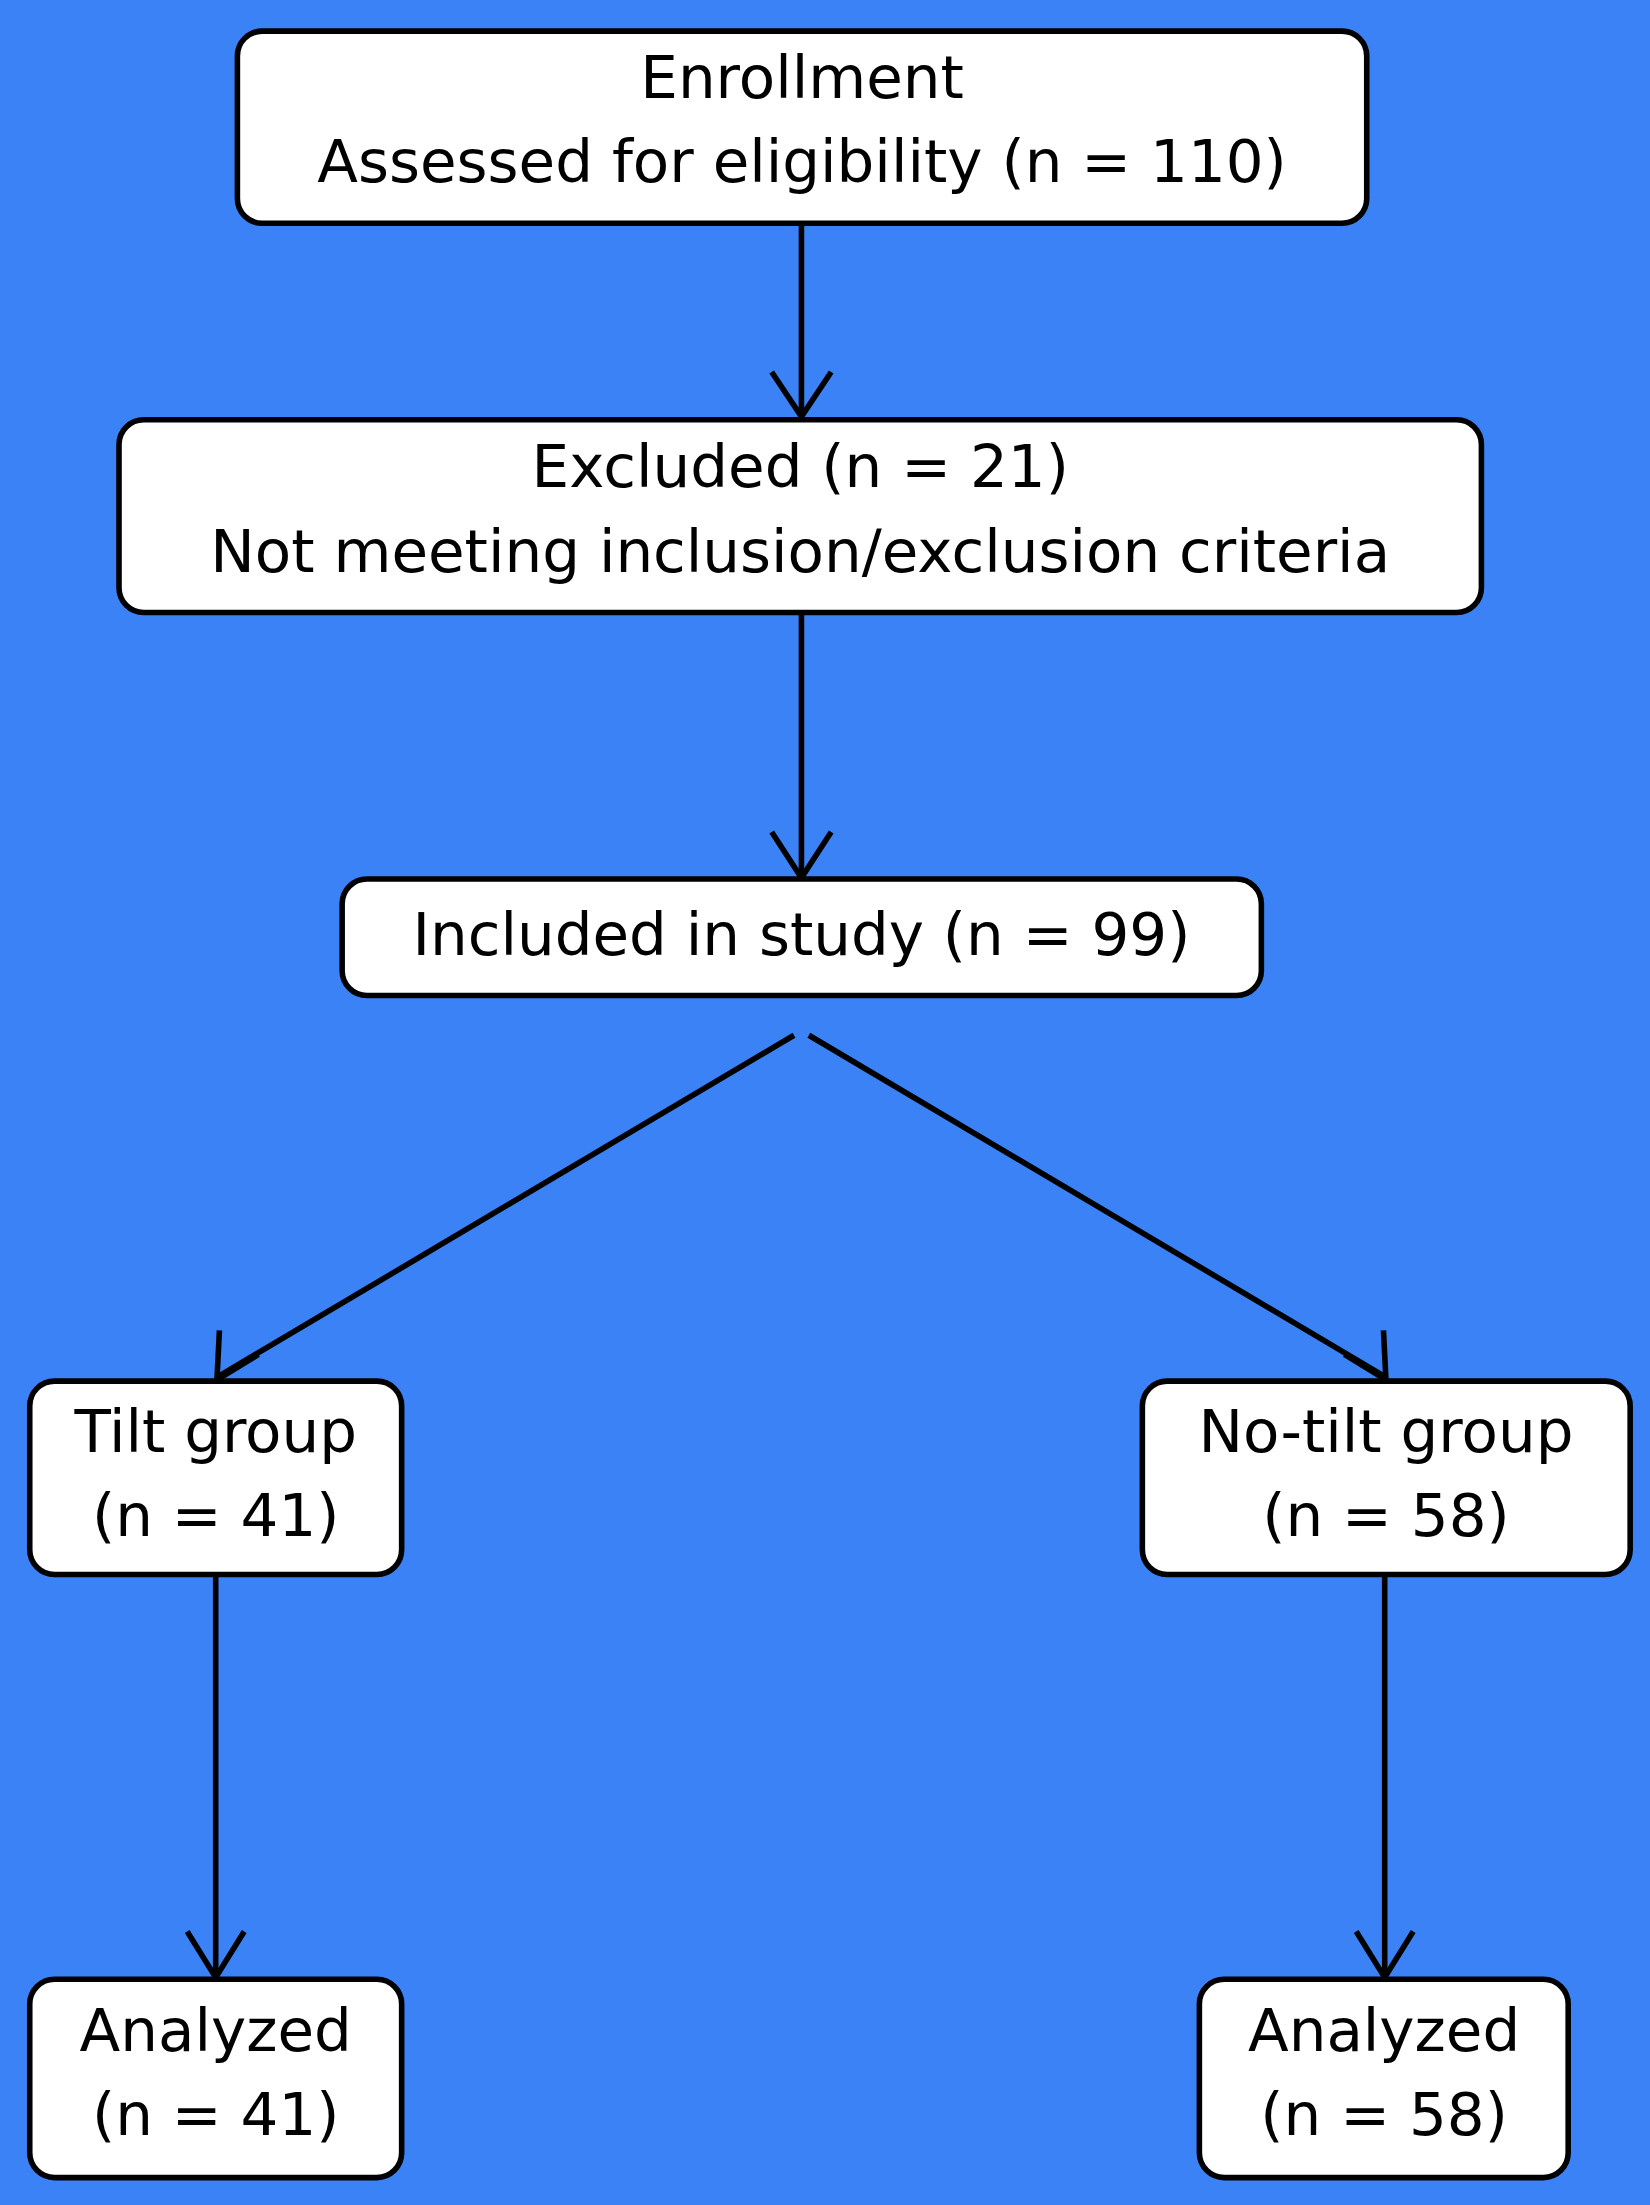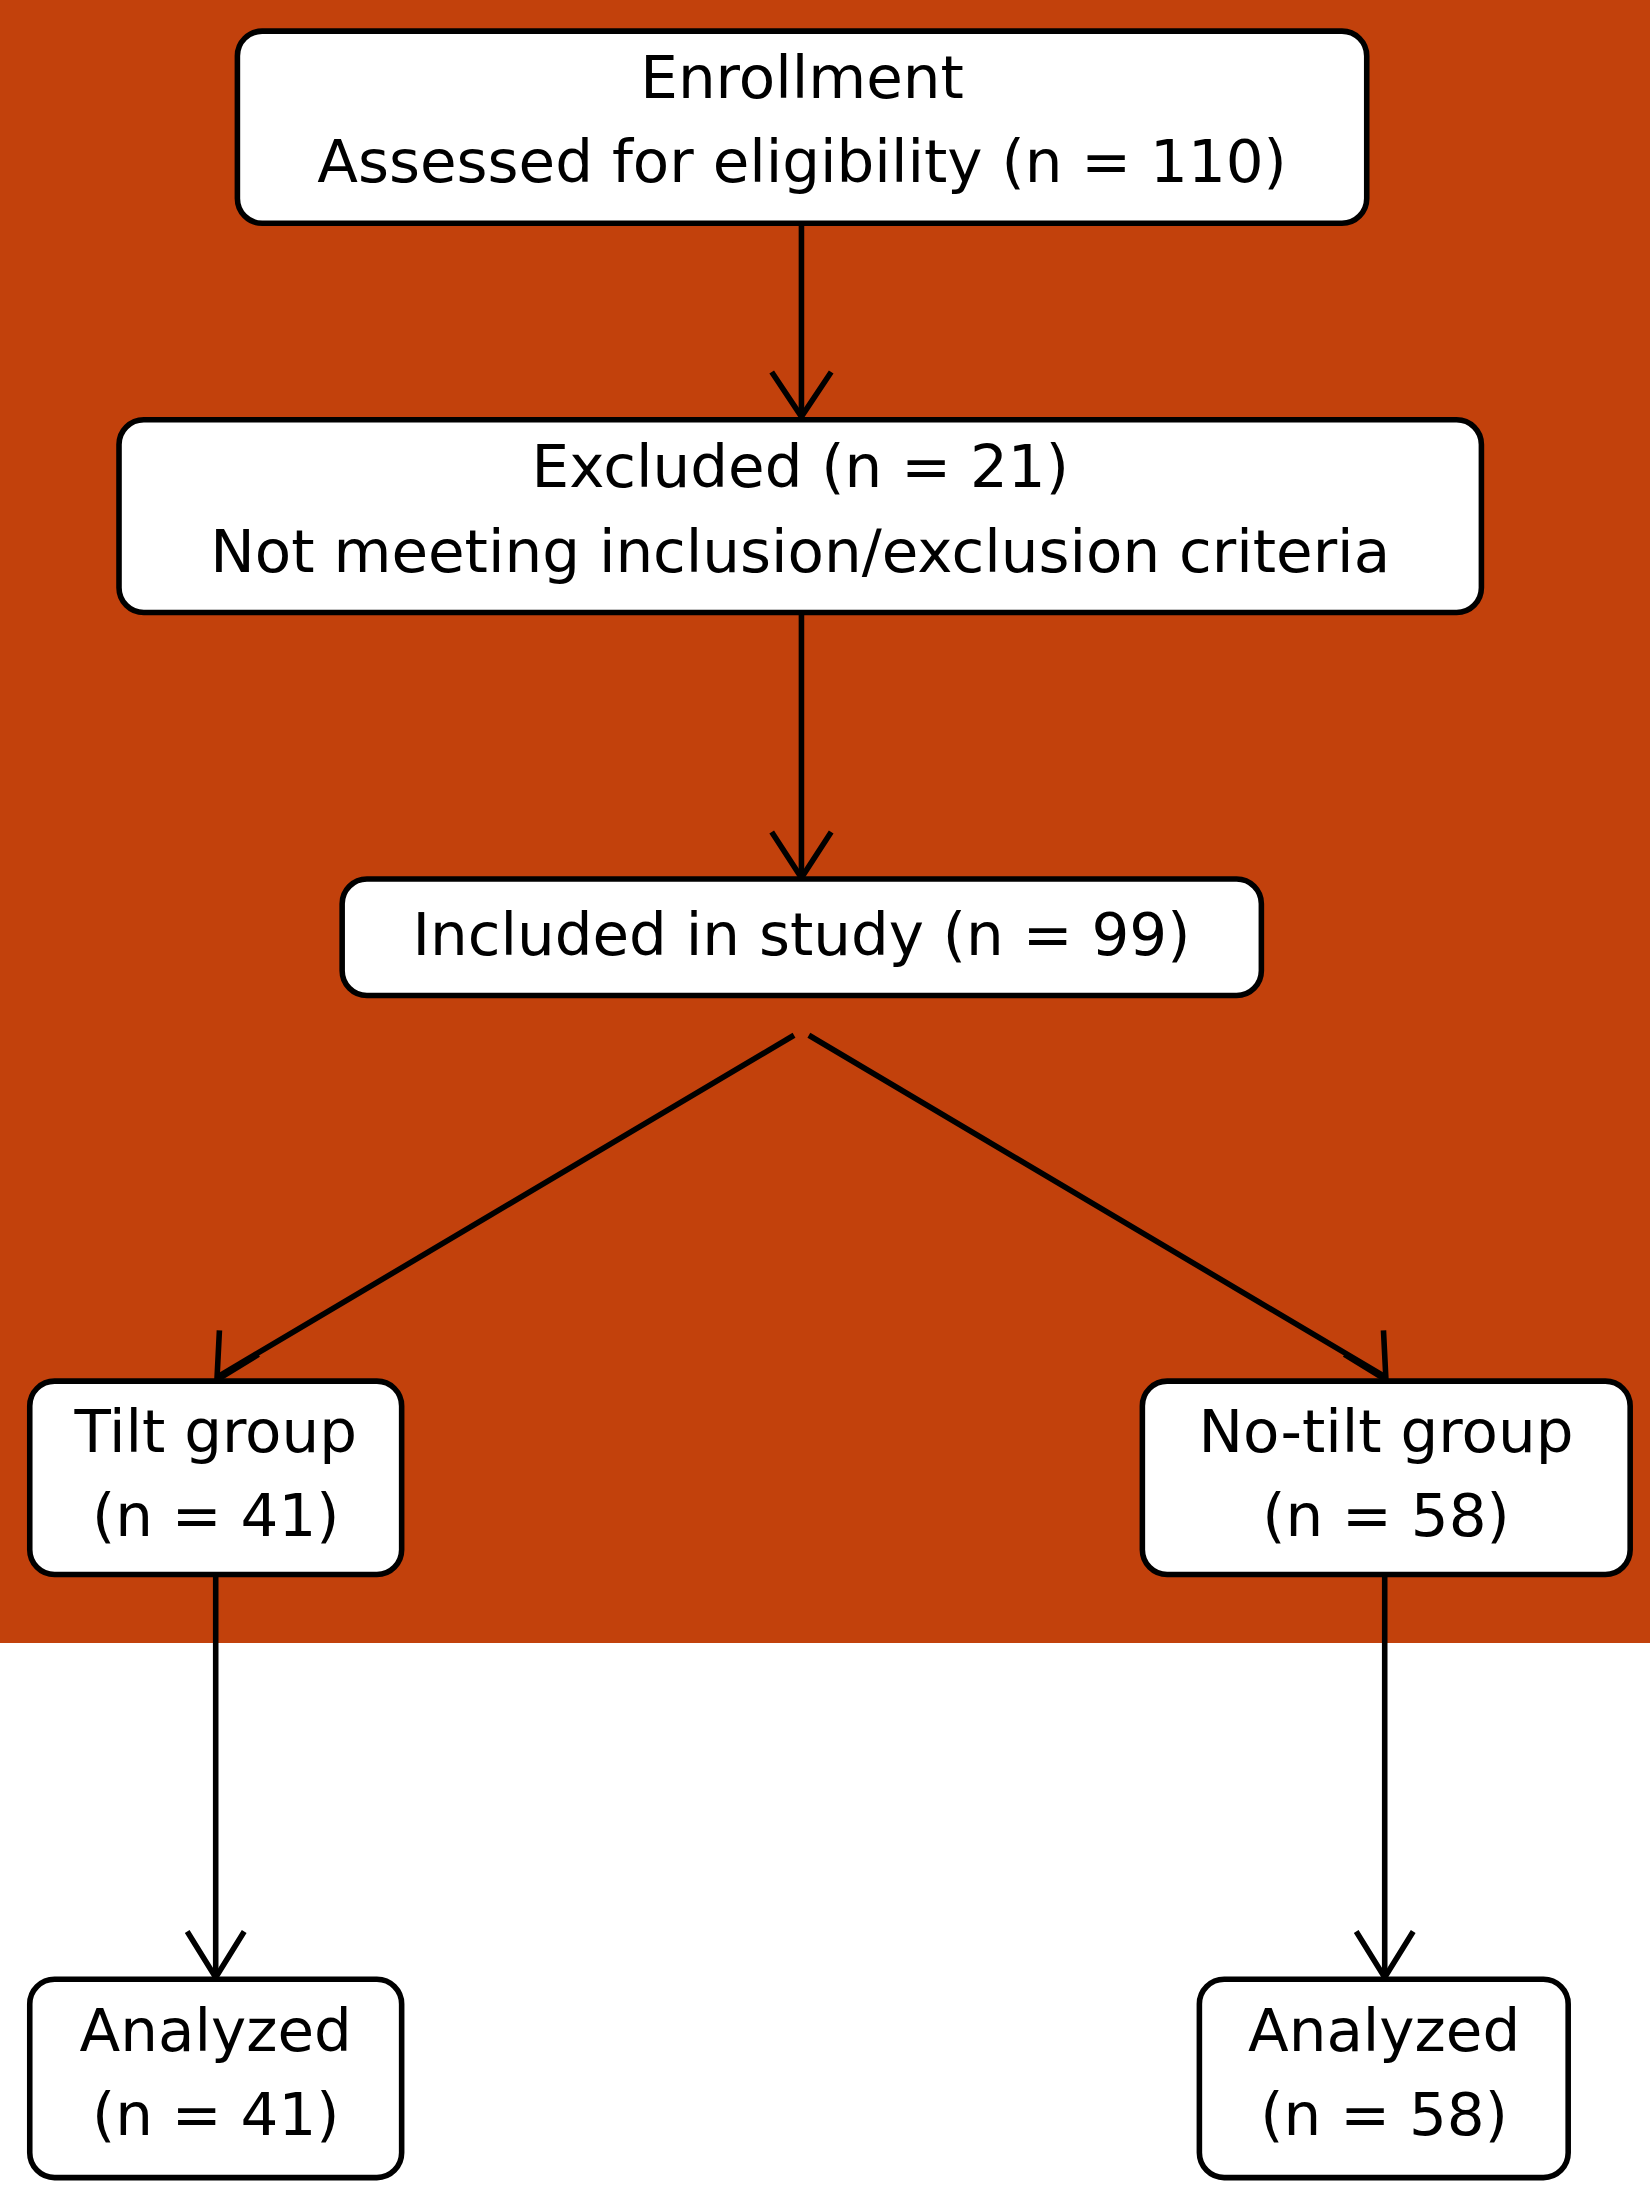--- a/index.html
+++ b/index.html
@@ -10,22 +10,22 @@
   }
   body {
     width: 1650px;
     height: 2205px;
     font-family: "DejaVu Sans", sans-serif;
     overflow: hidden;
   }
   #flow-root {
     position: relative;
     width: 1650px;
-    height: 1643px;
-    background: #c2410c;
+    height: 2205px;
+    background: #3b82f6;
   }
   svg.flow-svg {
     position: absolute;
     top: 0;
     left: 0;
     width: 1650px;
     height: 2205px;
     display: block;
   }
   .node-box {

